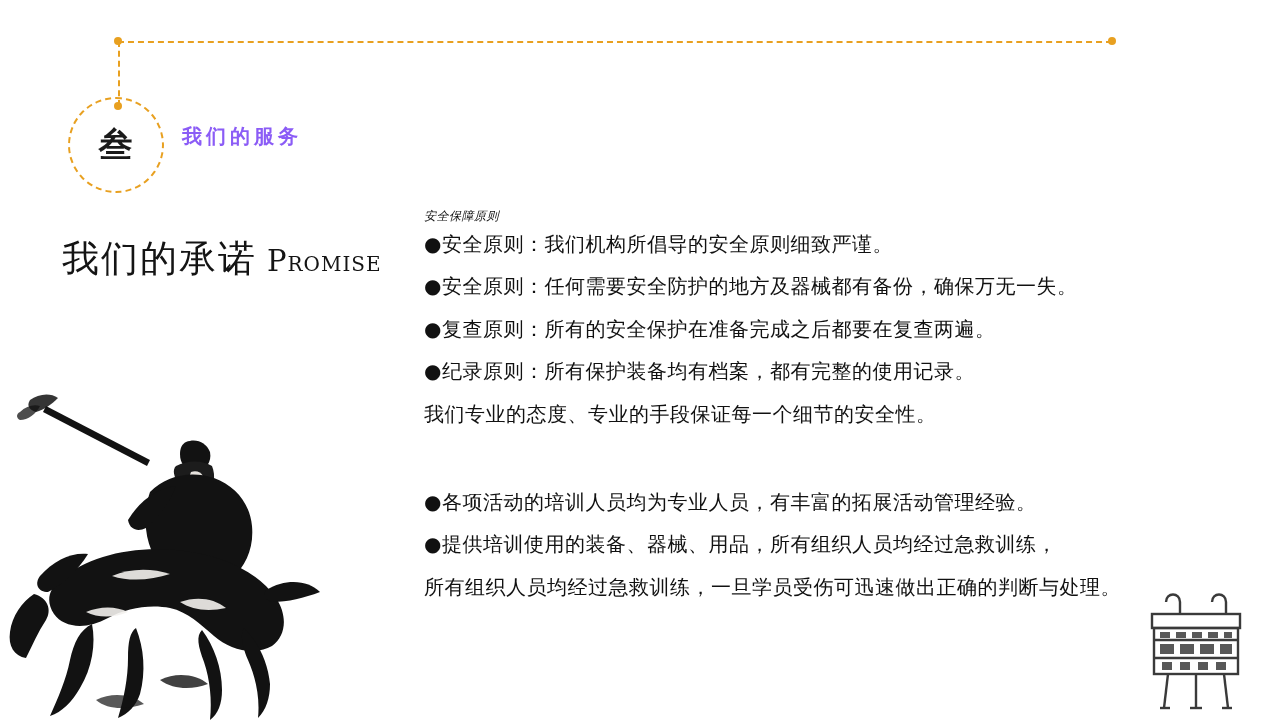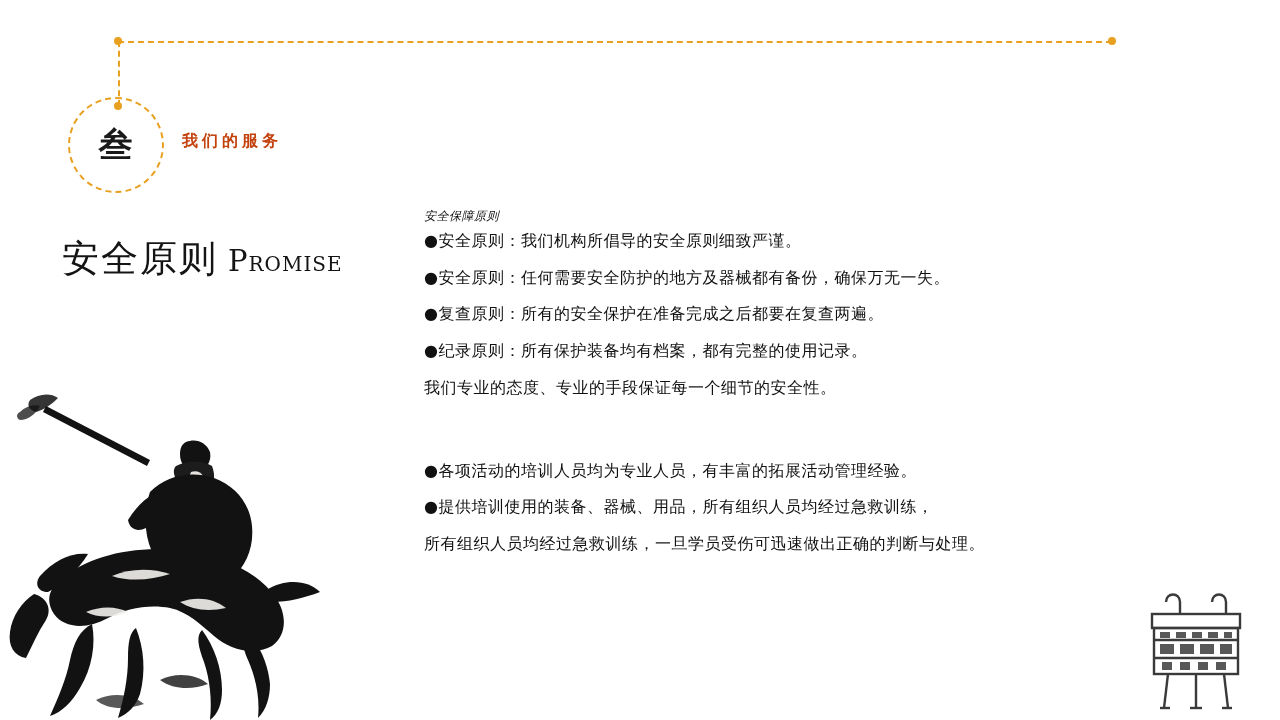--- a/index.html
+++ b/index.html
@@ -65,24 +65,24 @@
     justify-content: center;
     font-family: "DejaVu Serif", serif;
     font-size: 34px;
     font-weight: bold;
     color: #1a1a1a;
     letter-spacing: 1px;
   }
   .section-label {
     position: absolute;
     left: 182px;
-    top: 131px;
-    font-family: "DejaVu Serif", serif;
-    font-size: 16px;
-    color: #c2410c;
+    top: 123px;
+    font-family: "DejaVu Serif", serif;
+    font-size: 20px;
+    color: #8b5cf6;
     letter-spacing: 4px;
     font-weight: bold;
   }
 
   
   .promise-title {
     position: absolute;
     left: 62px;
     top: 234px;
     font-family: "DejaVu Serif", serif;
@@ -103,21 +103,21 @@
   
   .body-col {
     position: absolute;
     left: 424px;
     top: 208px;
     width: 800px;
   }
   .body-col p {
     margin: 0 0 14px 0;
     font-family: "DejaVu Serif", serif;
-    font-size: 16px;
+    font-size: 20px;
     line-height: 1.42;
     color: #111111;
     letter-spacing: 0.5px;
     white-space: nowrap;
   }
   .body-col p.heading {
     font-size: 12px;
     margin-bottom: 5px;
     font-style: italic;
   }
@@ -153,21 +153,21 @@
 <div class="deco-line-v"></div>
 <div class="deco-dot left"></div>
 <div class="deco-dot right"></div>
 <div class="deco-dot mid"></div>
 
 <div class="num-circle"></div>
 <div class="num-circle-text">叁</div>
 <div class="section-label">我们的服务</div>
 
 <div class="promise-title">
-  <span class="cn">安全原则</span><span class="en">Promise</span>
+  <span class="cn">我们的承诺</span><span class="en">Promise</span>
 </div>
 
 <div class="body-col">
   <p class="heading">安全保障原则</p>
   <p>●安全原则：我们机构所倡导的安全原则细致严谨。</p>
   <p>●安全原则：任何需要安全防护的地方及器械都有备份，确保万无一失。</p>
   <p>●复查原则：所有的安全保护在准备完成之后都要在复查两遍。</p>
   <p>●纪录原则：所有保护装备均有档案，都有完整的使用记录。</p>
   <p>我们专业的态度、专业的手段保证每一个细节的安全性。</p>
   <div class="block-gap"></div>

